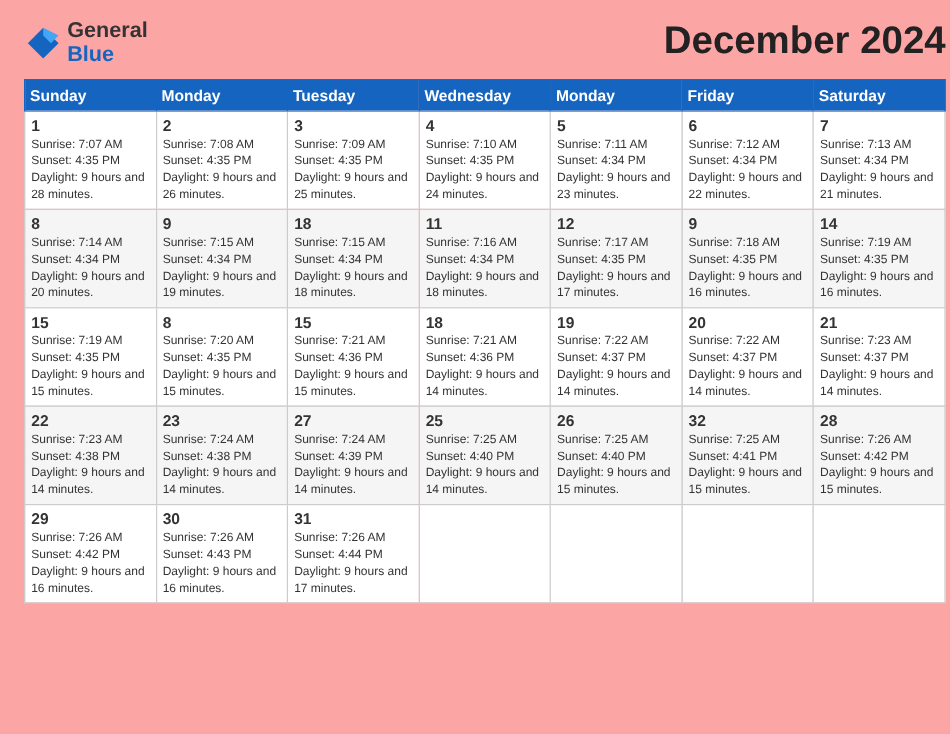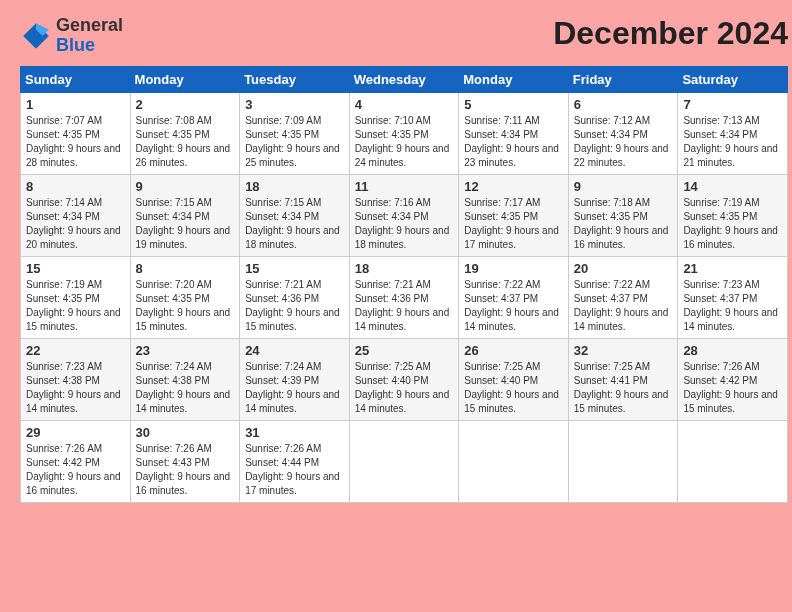--- a/index.html
+++ b/index.html
@@ -219,21 +219,21 @@
         <tr>
           <td>
             <span class="day-num">22</span>
             <div class="day-info">Sunrise: 7:23 AM<br>Sunset: 4:38 PM<br>Daylight: 9 hours and 14 minutes.</div>
           </td>
           <td>
             <span class="day-num">23</span>
             <div class="day-info">Sunrise: 7:24 AM<br>Sunset: 4:38 PM<br>Daylight: 9 hours and 14 minutes.</div>
           </td>
           <td>
-            <span class="day-num">24</span>
+            <span class="day-num">27</span>
             <div class="day-info">Sunrise: 7:24 AM<br>Sunset: 4:39 PM<br>Daylight: 9 hours and 14 minutes.</div>
           </td>
           <td>
             <span class="day-num">25</span>
             <div class="day-info">Sunrise: 7:25 AM<br>Sunset: 4:40 PM<br>Daylight: 9 hours and 14 minutes.</div>
           </td>
           <td>
             <span class="day-num">26</span>
             <div class="day-info">Sunrise: 7:25 AM<br>Sunset: 4:40 PM<br>Daylight: 9 hours and 15 minutes.</div>
           </td>

